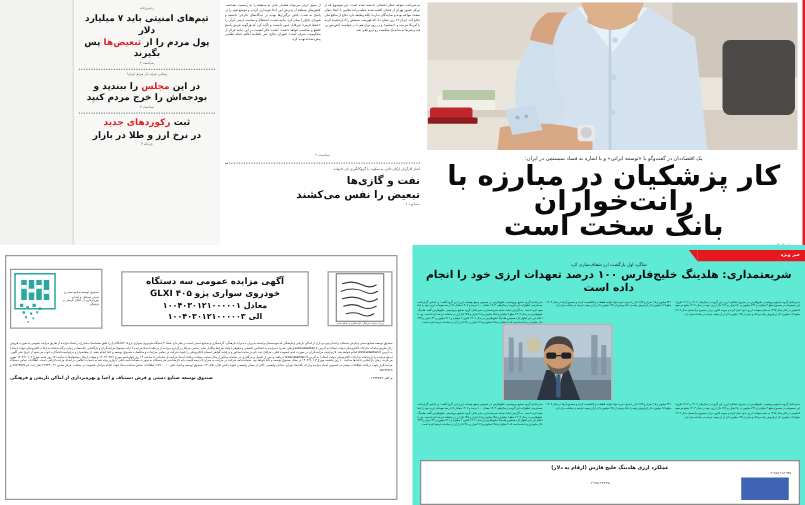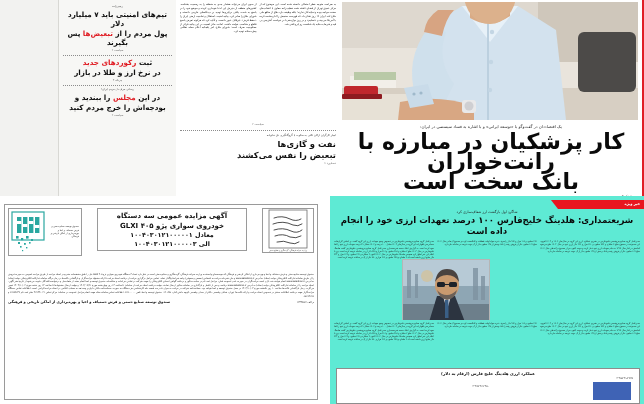--- a/index.html
+++ b/index.html
@@ -73,21 +73,21 @@
     letter-spacing:-0.4px;
   }
   .lead-ref{font-size:3px;color:#555;margin-top:2px;text-align:right;padding-right:6px;}
 
   
   .ad-box{
     position:absolute;left:4px;top:204px;width:314px;height:196px;
     border:0.8px solid #9a9a9a;box-sizing:border-box;background:#fff;
     padding:3px;
   }
-  .ad-top{display:flex;align-items:flex-start;gap:15px;height:62px;}
+  .ad-top{display:flex;align-items:center;gap:15px;height:62px;}
   .ad-logo-wrap{
     width:74px;border:0.8px solid #9a9a9a;box-sizing:border-box;
     display:flex;align-items:center;gap:2px;padding:2px;
   }
   .ad-logo{width:34px;height:42px;flex:0 0 34px;}
   .ad-logo-cap{font-size:2.3px;line-height:3.4px;color:#222;text-align:right;}
   .ad-title-wrap{
     flex:1;border:0.8px solid #9a9a9a;box-sizing:border-box;
     display:flex;flex-direction:column;align-items:center;justify-content:center;
     padding:2px 4px;text-align:center;
@@ -168,34 +168,34 @@
     <div class="teaser">
       <div class="kicker">رجبی‌زاده</div>
       <div class="t-head">
         <span>تیم‌های امنیتی باید ۷ میلیارد دلار</span><br>
         <span>پول مردم را از </span><span class="hl">تبعیض‌ها</span><span> پس بگیرند</span>
       </div>
       <div class="t-ref">سیاست ۲</div>
     </div>
 
     <div class="teaser">
-      <div class="t-head">
-        <span>ثبت </span><span class="hl">رکوردهای جدید</span><br>
-        <span>در نرخ ارز و طلا در بازار</span>
-      </div>
-      <div class="t-ref">چرتکه ۳</div>
-    </div>
-
-    <div class="teaser">
       <div class="kicker">رسانی حرف دل مردم ایران!</div>
       <div class="t-head">
         <span>در این </span><span class="hl">مجلس</span><span> را ببندید و</span><br>
         <span>بودجه‌اش را خرج مردم کنید</span>
       </div>
       <div class="t-ref">سیاست ۲</div>
+    </div>
+
+    <div class="teaser">
+      <div class="t-head">
+        <span>ثبت </span><span class="hl">رکوردهای جدید</span><br>
+        <span>در نرخ ارز و طلا در بازار</span>
+      </div>
+      <div class="t-ref">چرتکه ۳</div>
     </div>
 
   </div>
 
   <div class="mid-col">
     <div class="mid-cols">
       <div class="copy">به صراحت متوجه خطر احتمالی دانسته شده است. این موضوع که از مرکز عمیق تهران از فضای کشته شده خطیب‌زاده معاون با انتخاب‌های سخت مواجه بوده و نمایندگان ندارند؛ بلکه وظیفه دارد دفاع از منافع ملی دفاع کند. ایران ۱۹ روز نشان داد که فهرست سنجش را اداره‌نشده کرده با آمریکا می‌بیند و «تسلیم» و در روز دوازدهم با در خواست آتش‌بس بی قید و شرط به مثابه یک شکست رو ابرو تلقی شد.</div>
       <div class="copy">از سوی ایران می‌تواند هشدار جدی به منطقه را به رسمیت بشناسد. کشورهای منطقه از پذیرش این ادعا خودداری کردند و موضع خود را در پاسخ به شدت یافتن درگیری‌ها تهدید بر دیدگاه‌های خارجی دانسته و شورای دفاع را صادر کرد. بیانیه امنیت، استقلال و تمامیت ارضی ایران را «حفظ قرمز» غیرقابل عبور دانست و تأکید کرد که هرگونه تعرض پاسخ قاطع و متناسب خواهد داشت. امانت حائز اهمیت در این بیانیه فراتر از محکومیت صرف است: شورای دفاع، امر یکجانبه اعلام حمله نظامی پیش‌دستانه تهدید کرد.</div>
     </div>
     <div class="mid-ref" style="text-align:center">سیاست ۲</div>

